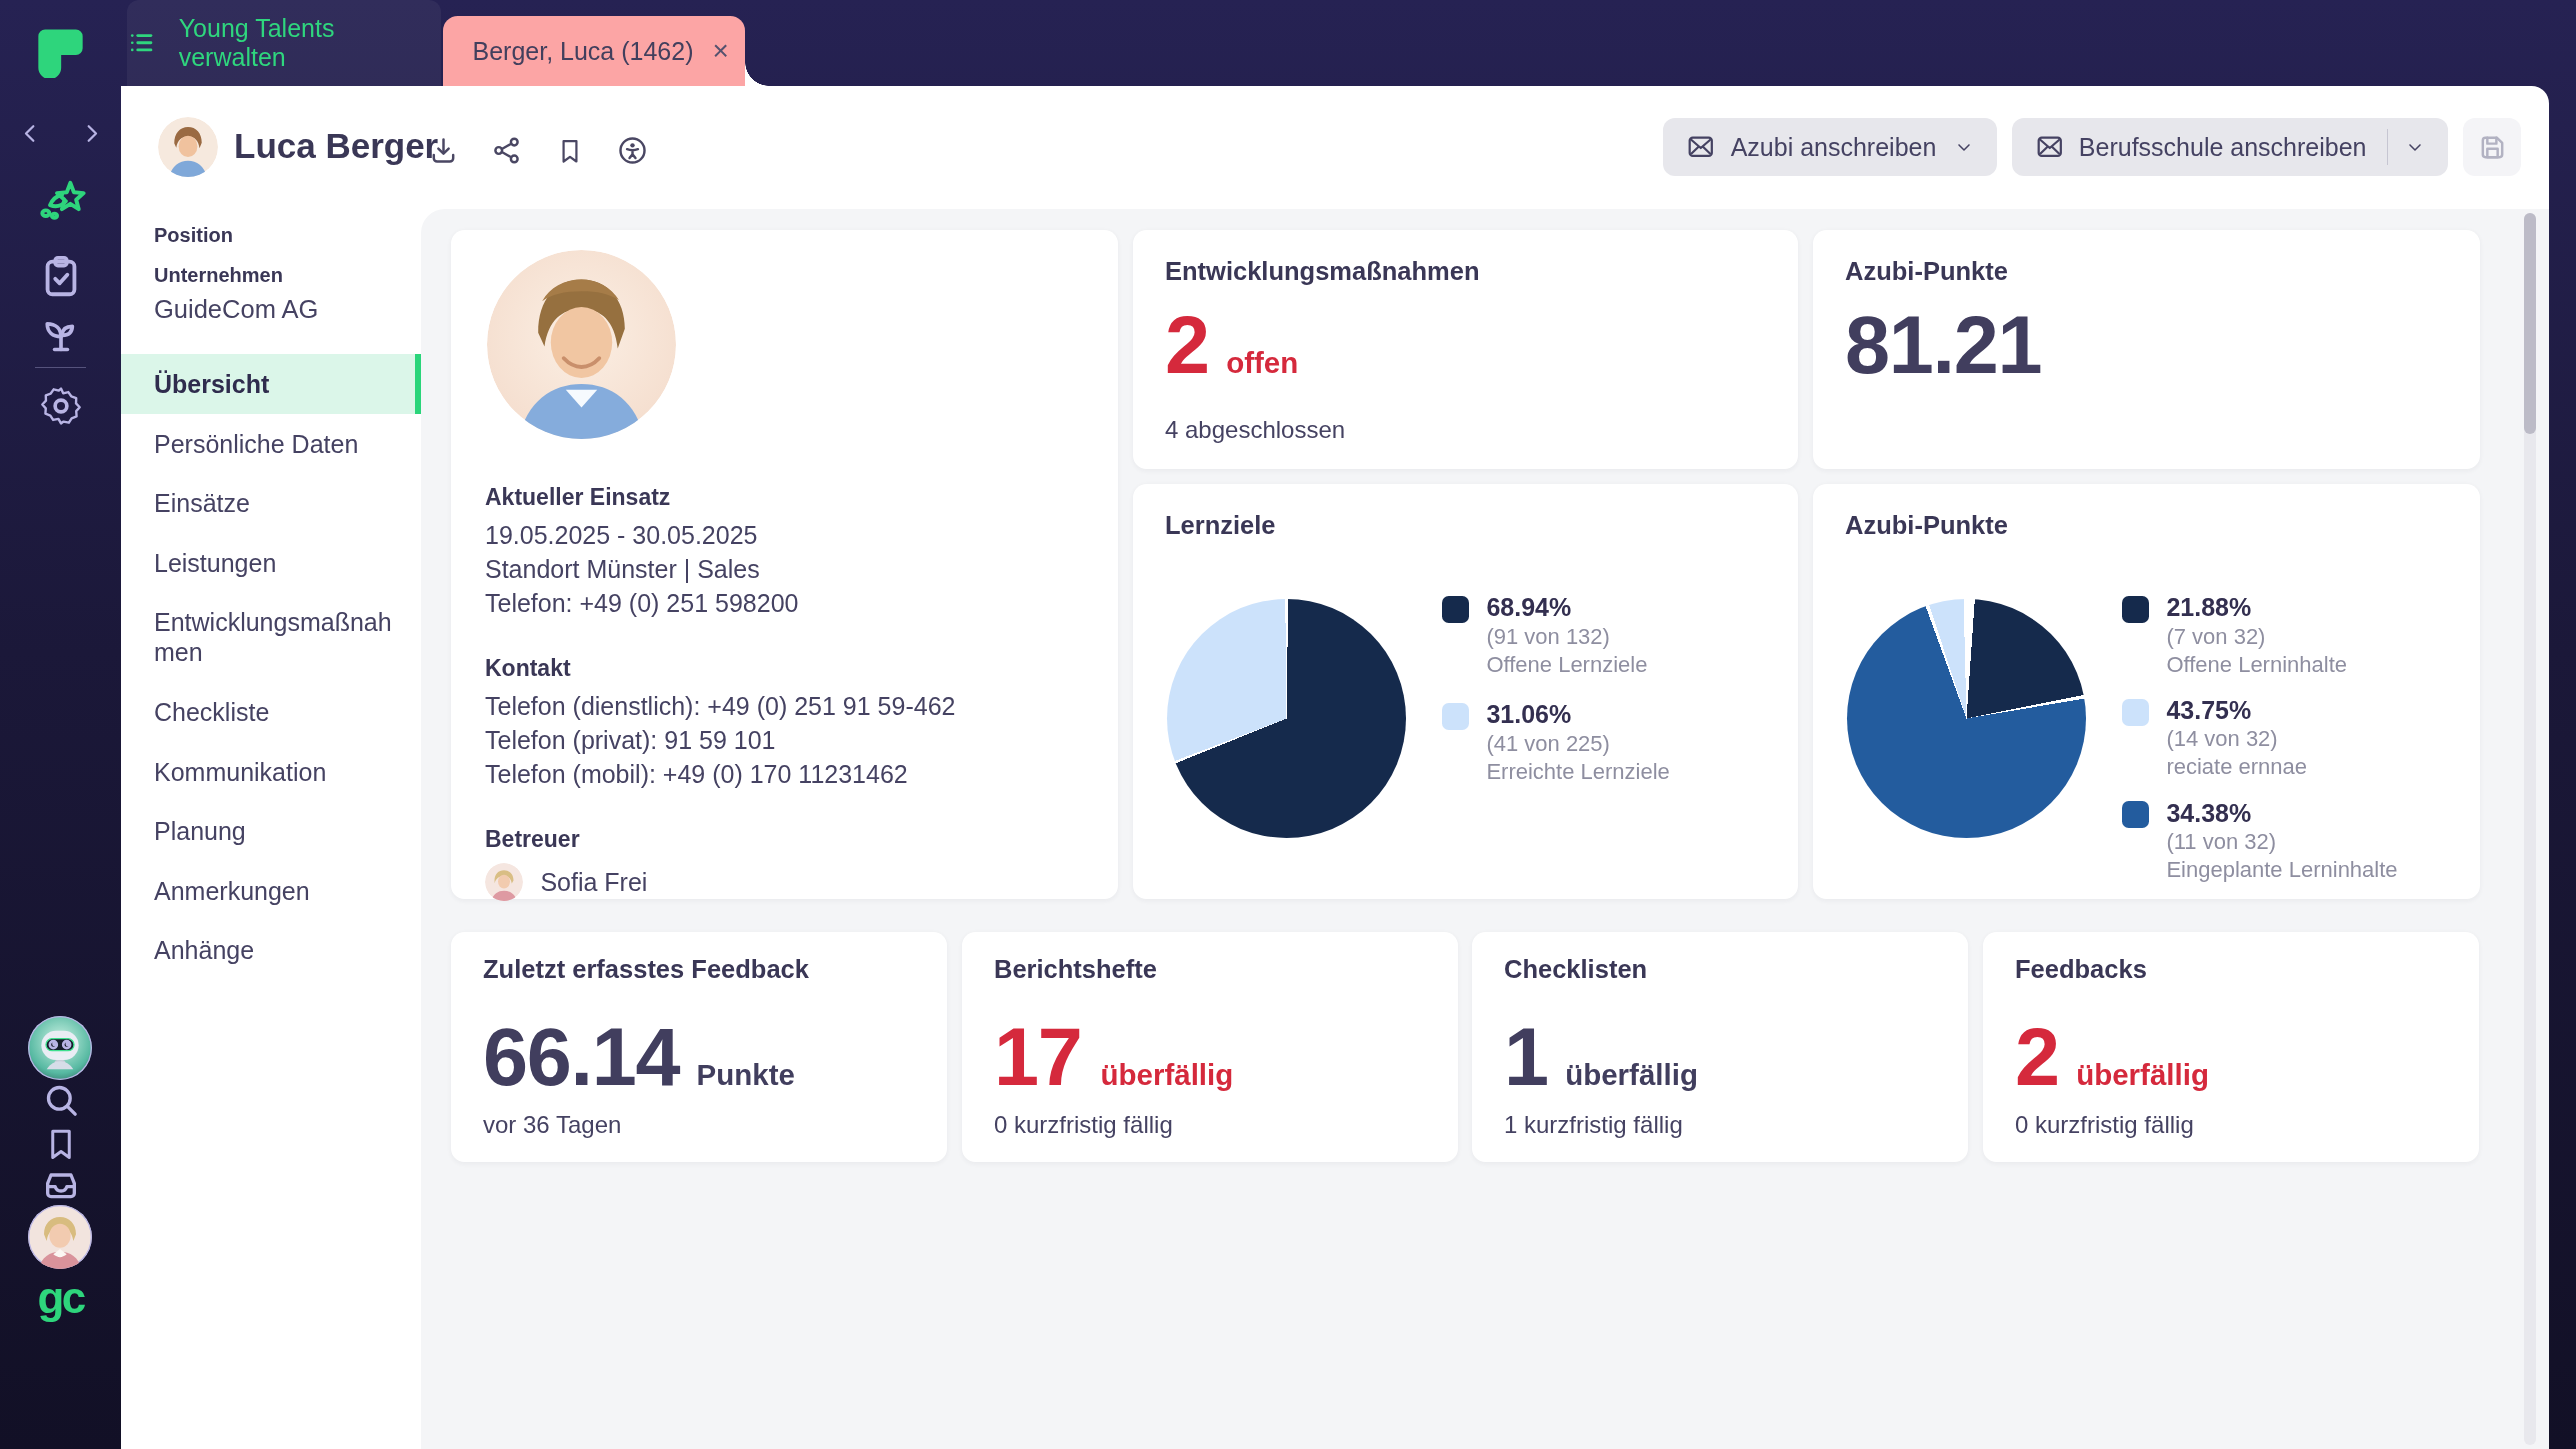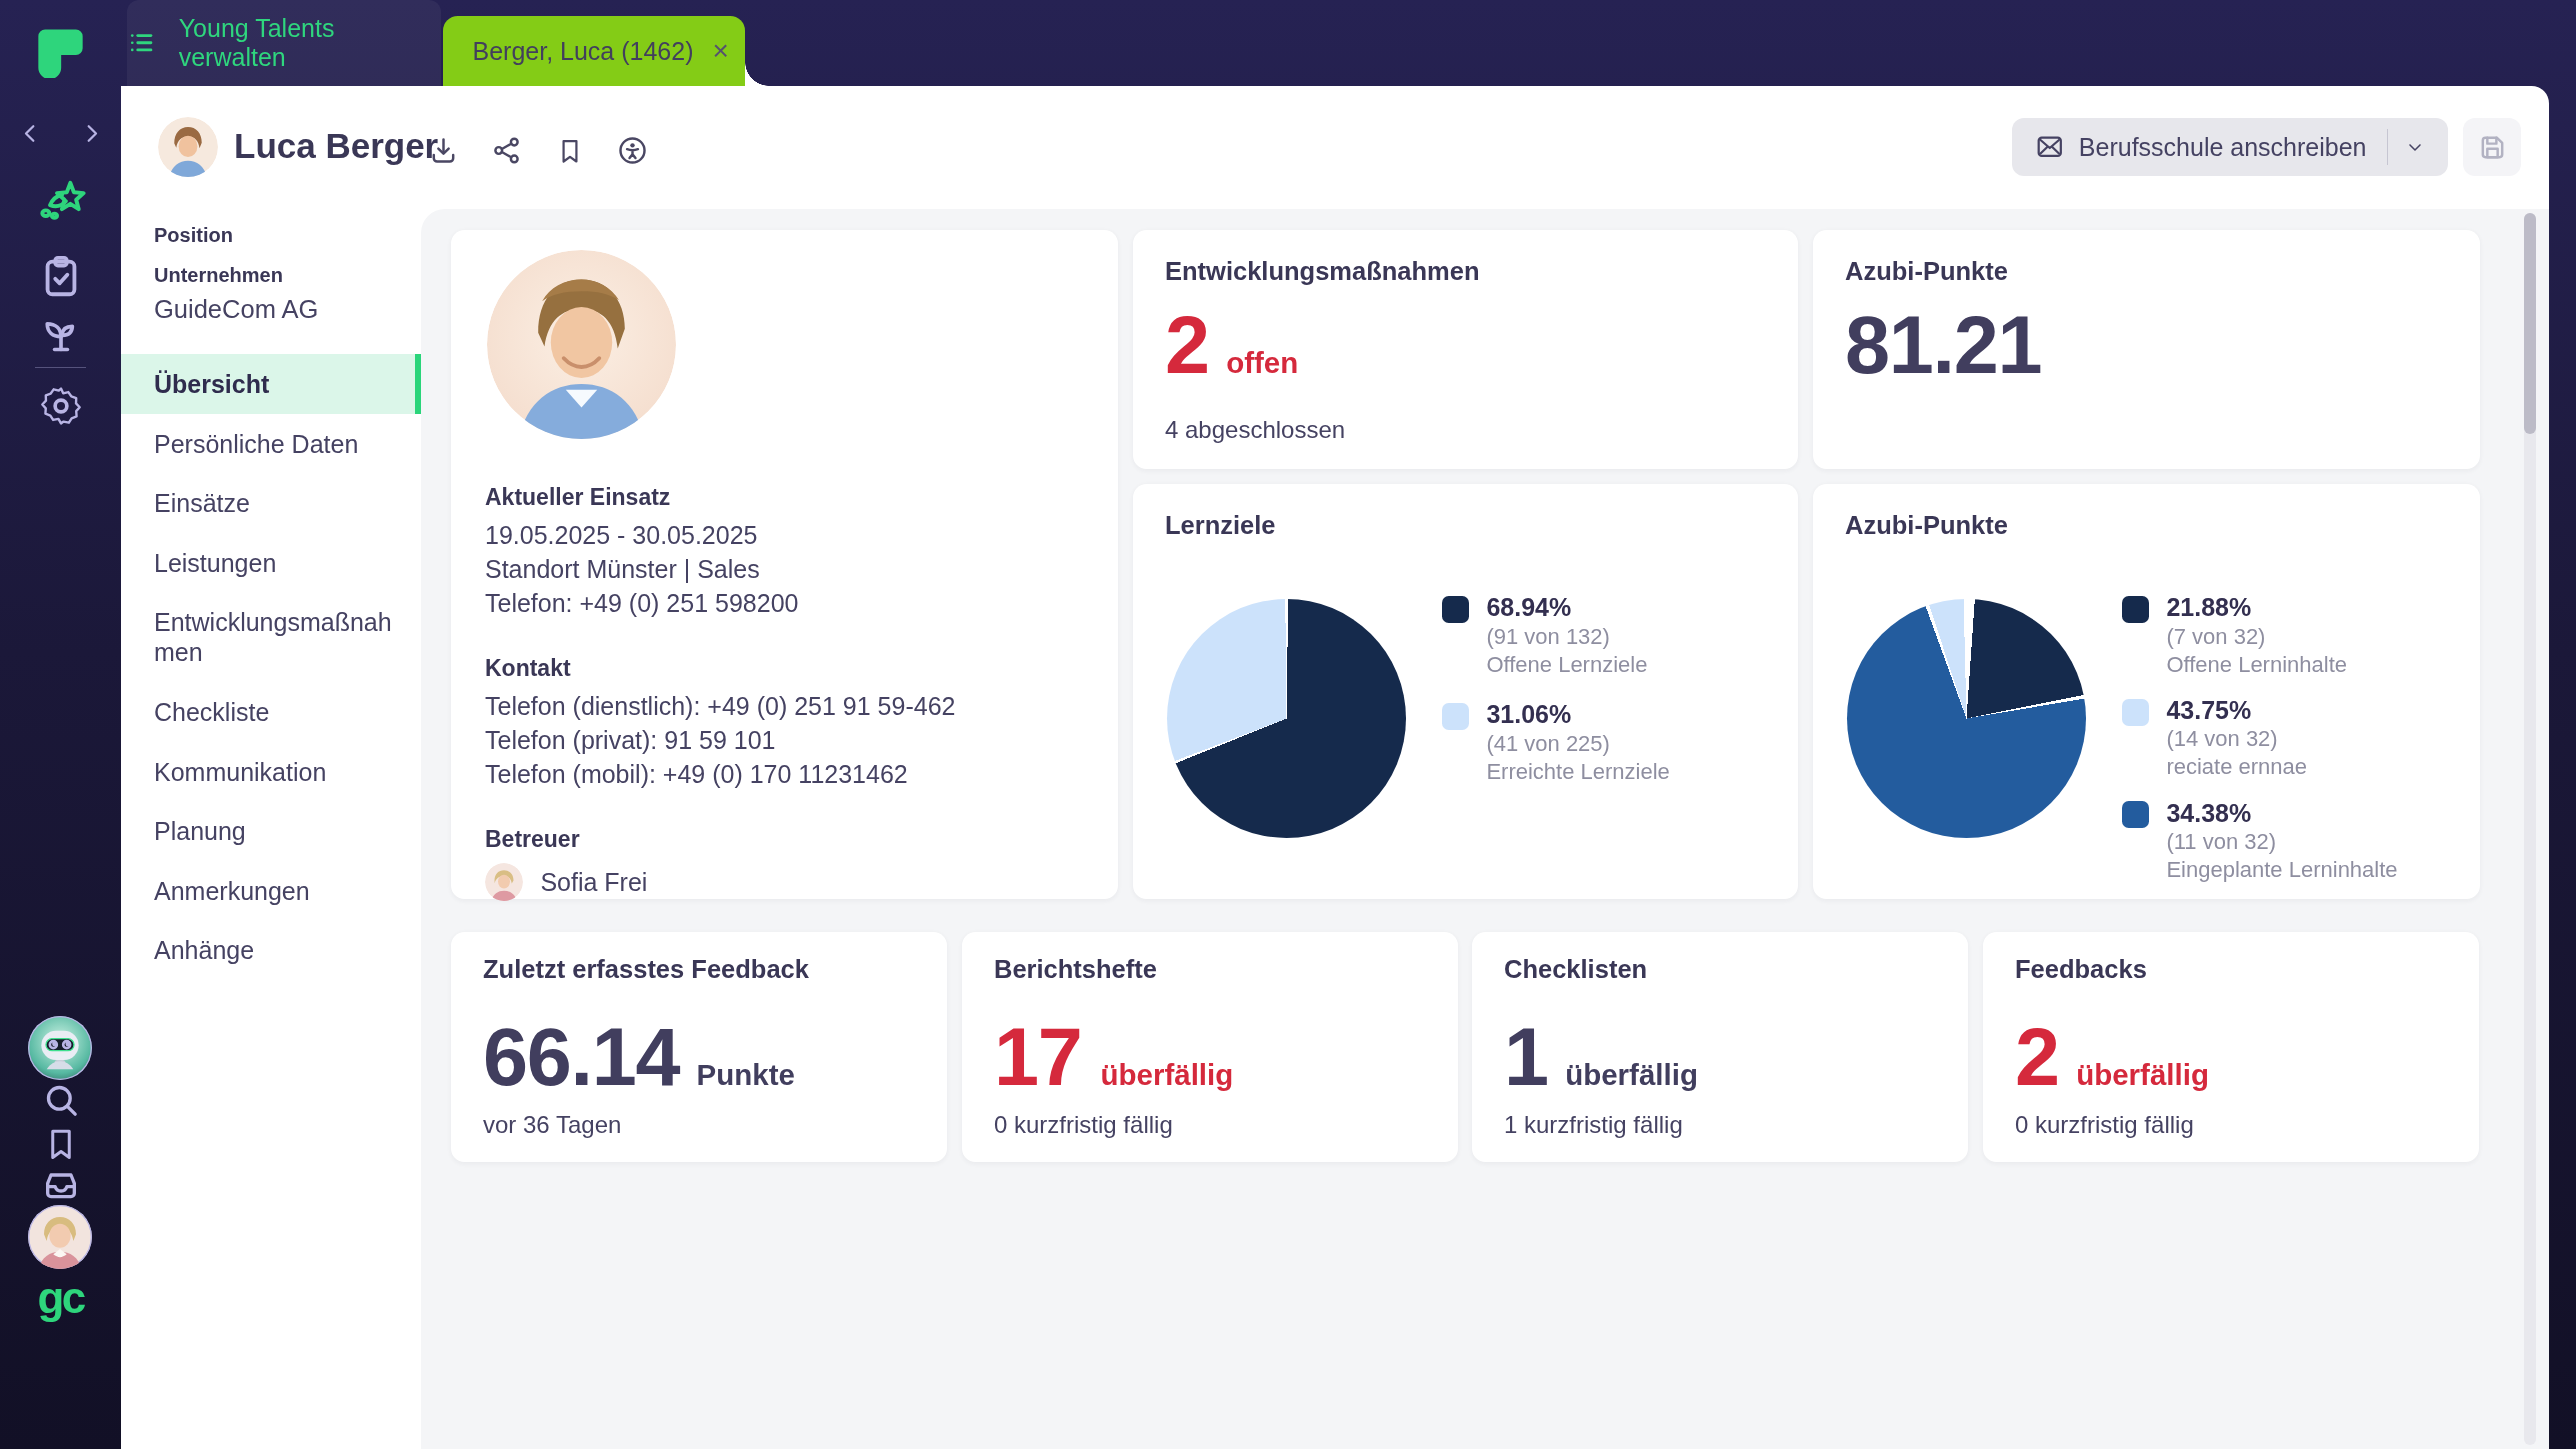--- a/index.html
+++ b/index.html
@@ -14,21 +14,21 @@
   .rail-icon svg{stroke:#B8B4E4;fill:none;stroke-width:2;stroke-linecap:round;stroke-linejoin:round;}
   .logo-mark{position:absolute;left:37px;top:28px;}
   .divider{position:absolute;left:35px;top:367px;width:51px;height:1.3px;background:rgba(190,186,230,.35);}
   .gc-logo{position:absolute;left:0;top:1273px;width:121px;text-align:center;color:#2ED57C;font-size:44px;font-weight:800;letter-spacing:-2.7px;}
   .round-avatar{border-radius:50%;overflow:hidden;display:block;}
 
   
   .tab-module{position:absolute;left:127px;top:0;height:86px;width:314px;display:flex;align-items:center;gap:23px;justify-content:center;
     background:rgba(255,255,255,0.05);border-radius:12px 12px 0 0;color:#2FD67E;font-size:25px;font-weight:500;}
   .tab-module svg{stroke:#2FD67E;fill:none;stroke-width:2.4;stroke-linecap:round;}
-  .tab-active{position:absolute;left:443px;top:16px;height:70px;width:302px;background:#84cc16;border-radius:14.8px 14.8px 0 0;
+  .tab-active{position:absolute;left:443px;top:16px;height:70px;width:302px;background:#fca5a5;border-radius:14.8px 14.8px 0 0;
     display:flex;align-items:center;color:#423F5D;font-size:25px;}
   .tab-active::after{content:'';position:absolute;right:-24px;bottom:0;width:24px;height:24px;
     background:radial-gradient(circle at 100% 0%, rgba(0,0,0,0) 23.5px, #fff 24px);}
   .tab-active .tab-label{margin-left:29.5px;}
   .tab-close{margin-left:19px;font-size:28px;color:#55526E;line-height:1;cursor:default;}
 
   
   .window{position:absolute;left:121px;top:86px;width:2428px;height:1363px;background:#fff;border-top-right-radius:17.4px;}
 
   
@@ -240,20 +240,30 @@
           <path d="M7.8 11c2.8 1 5.6 1 8.4 0M12 11.8v3.4M9.7 17.8l2.3-2.8 2.3 2.8"></path>
         </svg>
     </span>
   </div>
   <div class="hdr-buttons">
     <div class="btn">
       <svg width="29.5" height="29.5" viewBox="0 0 24 24">
           <rect x="3" y="4.5" width="18" height="15" rx="2.5"></rect>
           <path d="M4.5 6.5 12 13l7.5-6.5M4.5 17.5 10 12.2M19.5 17.5 14 12.2"></path>
         </svg>
+      <span>Azubi anschreiben</span>
+      <svg class="chev" width="20" height="20" viewBox="0 0 24 24">
+          <path d="M6 9.5l6 6 6-6"></path>
+        </svg>
+    </div>
+    <div class="btn">
+      <svg width="29.5" height="29.5" viewBox="0 0 24 24">
+          <rect x="3" y="4.5" width="18" height="15" rx="2.5"></rect>
+          <path d="M4.5 6.5 12 13l7.5-6.5M4.5 17.5 10 12.2M19.5 17.5 14 12.2"></path>
+        </svg>
       <span>Berufsschule anschreiben</span>
       <span class="seg-divider"></span>
       <svg class="chev" style="margin-left:0;" width="20" height="20" viewBox="0 0 24 24">
           <path d="M6 9.5l6 6 6-6"></path>
         </svg>
     </div>
     <div class="btn-save">
       <svg width="31" height="31" viewBox="0 0 24 24">
           <path d="M4.5 6.5a2 2 0 0 1 2-2h9l4 4v9a2 2 0 0 1-2 2h-11a2 2 0 0 1-2-2z"></path>
           <path d="M8 4.5V9h7V4.5"></path>

